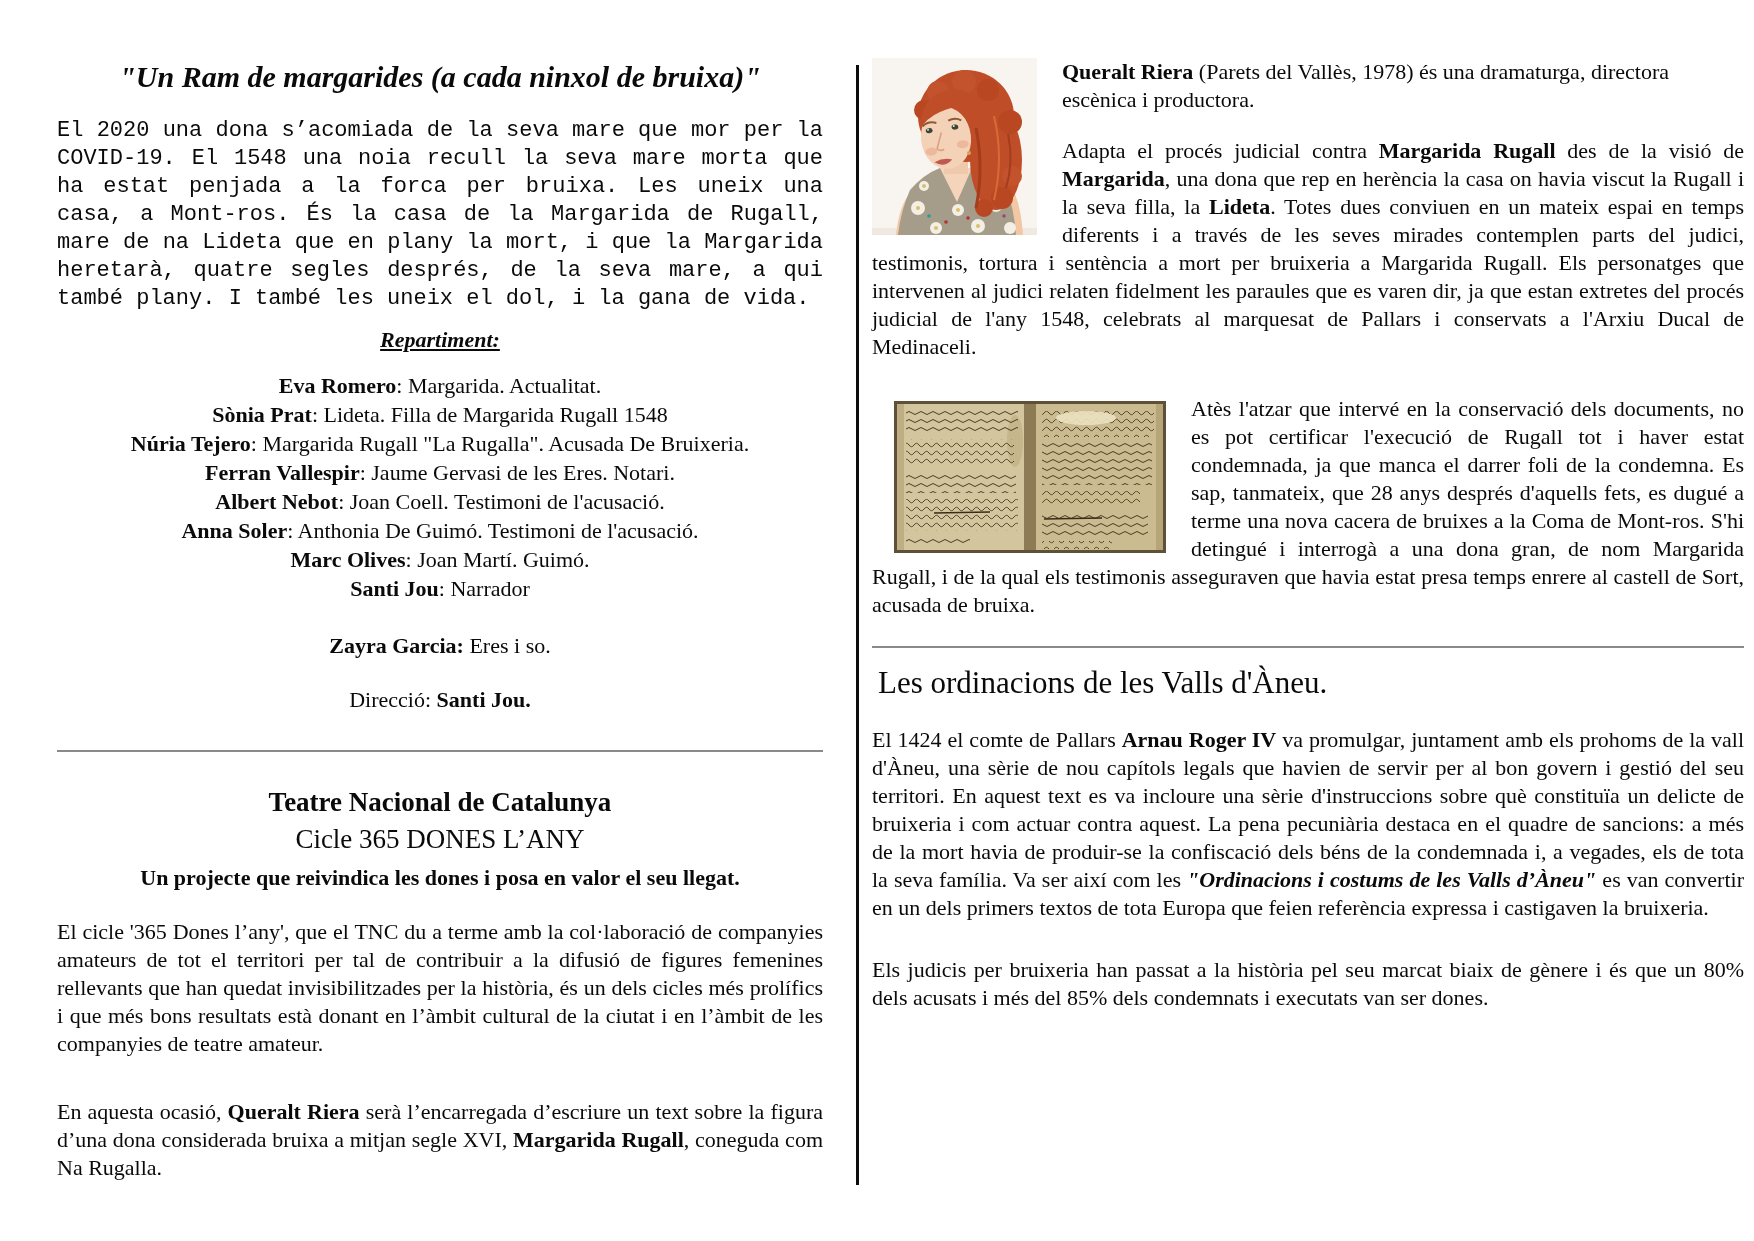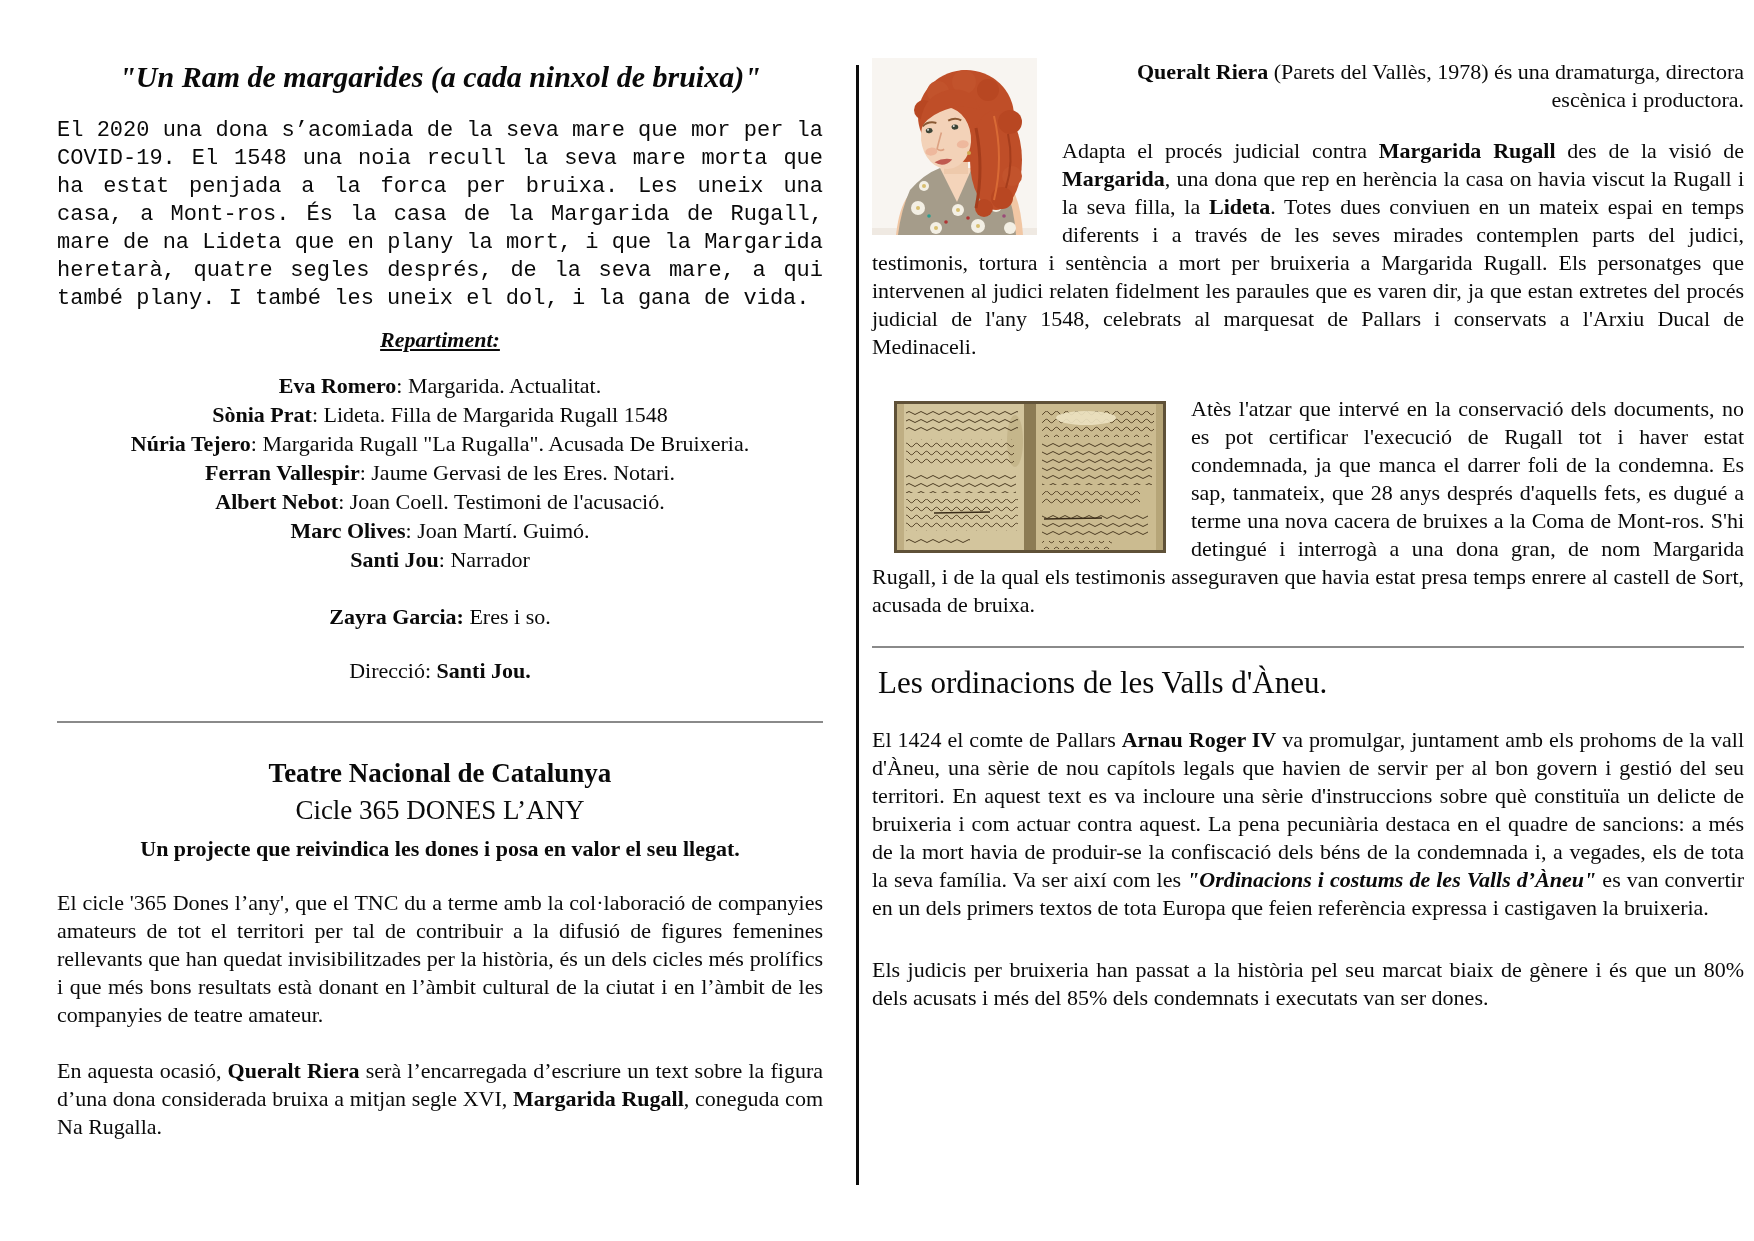--- a/index.html
+++ b/index.html
@@ -6,38 +6,38 @@
   html,body{margin:0;padding:0;background:#ffffff;}
   .page{
     position:relative;width:1754px;height:1241px;background:#ffffff;
     font-family:"Liberation Serif","DejaVu Serif",serif;color:#0a0a0a;overflow:hidden;
   }
   .col{position:absolute;top:0;}
   .col-left{left:57px;width:766px;}
   .col-right{left:872px;width:872px;}
   .divider{position:absolute;left:856px;top:65px;width:3px;height:1120px;background:#0c0c0c;}
   p{margin:0;}
-  .body{font-size:22px;line-height:28px;text-align:right;}
+  .body{font-size:22px;line-height:28px;}
   .j{text-align:justify;}
   .b{font-weight:bold;}
   .i{font-style:italic;}
   .l-title{margin:58px 0 0;font-size:30px;line-height:38px;font-weight:bold;font-style:italic;text-align:center;white-space:nowrap;}
   .intro{margin-top:21px;font-family:Liberation Mono, monospace;}
   .cast-heading{margin:12px 0 0;font-size:22px;line-height:30px;font-weight:bold;font-style:italic;text-decoration:underline;text-align:center;}
   .cast{margin-top:16px;}
   .cast-row{font-size:22px;line-height:29px;text-align:center;}
   .crew{margin-top:28px;}
   .direction{margin-top:25px;}
   .rule{border:none;border-top:2px solid #8a8a8a;height:0;margin:36px 0 0;}
   .rule-r{border:none;border-top:2px solid #8a8a8a;height:0;margin:27px 0 0;}
   .tnc1{margin:32px 0 0;font-size:27px;line-height:36px;font-weight:bold;text-align:center;}
   .tnc2{margin:1px 0 0;font-size:27px;line-height:36px;font-weight:normal;text-align:center;}
   .tnc3{margin:7px 0 0;font-size:22px;line-height:28px;font-weight:bold;text-align:center;}
   .tnc-body{margin-top:26px;}
-  .commission{margin-top:28px;}
+  .commission{margin-top:40px;}
   .portrait{float:left;width:165px;height:177px;margin:58px 25px 10px 0;}
   .bio{margin-top:58px;}
   .adaptation{margin-top:23px;}
   .manuscript{float:left;width:272px;height:152px;margin:40px 25px 10px 22px;}
   .archive{margin-top:34px;}
   .r-heading{margin:14px 6px 0;font-size:31px;line-height:42px;font-weight:normal;text-align:left;}
   .ordinances{margin-top:22px;}
   .stat{margin-top:34px;}
 </style>
 </head>
@@ -57,20 +57,21 @@
         <p class="cast-row"><span class="b">Eva Romero</span><span>: Margarida. Actualitat.</span></p>
 
         <p class="cast-row"><span class="b">Sònia Prat</span><span>: Lideta. Filla de Margarida Rugall 1548</span></p>
 
         <p class="cast-row"><span class="b">Núria Tejero</span><span>: Margarida Rugall "La Rugalla". Acusada De Bruixeria.</span></p>
 
         <p class="cast-row"><span class="b">Ferran Vallespir</span><span>: Jaume Gervasi de les Eres. Notari.</span></p>
 
         <p class="cast-row"><span class="b">Albert Nebot</span><span>: Joan Coell. Testimoni de l'acusació.</span></p>
 
+        <p class="cast-row"><span class="b">Anna Soler</span><span>: Anthonia De Guimó. Testimoni de l'acusació.</span></p>
 
         <p class="cast-row"><span class="b">Marc Olives</span><span>: Joan Martí. Guimó.</span></p>
 
         <p class="cast-row"><span class="b">Santi Jou</span><span>: Narrador</span></p>
       </div>
 
     <p class="cast-row crew"><span class="b">Zayra Garcia:</span><span> Eres i so.</span></p>
 
     <p class="cast-row direction"><span>Direcció: </span><span class="b">Santi Jou.</span></p>
 

